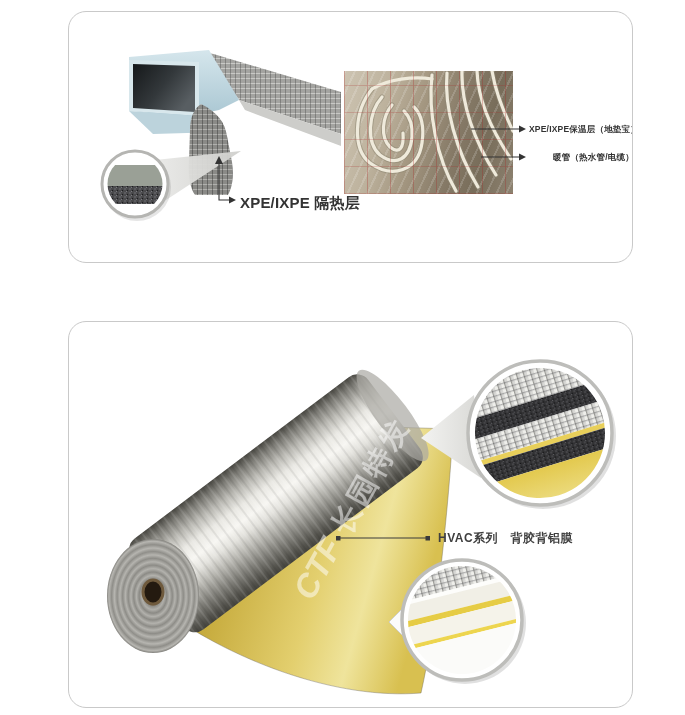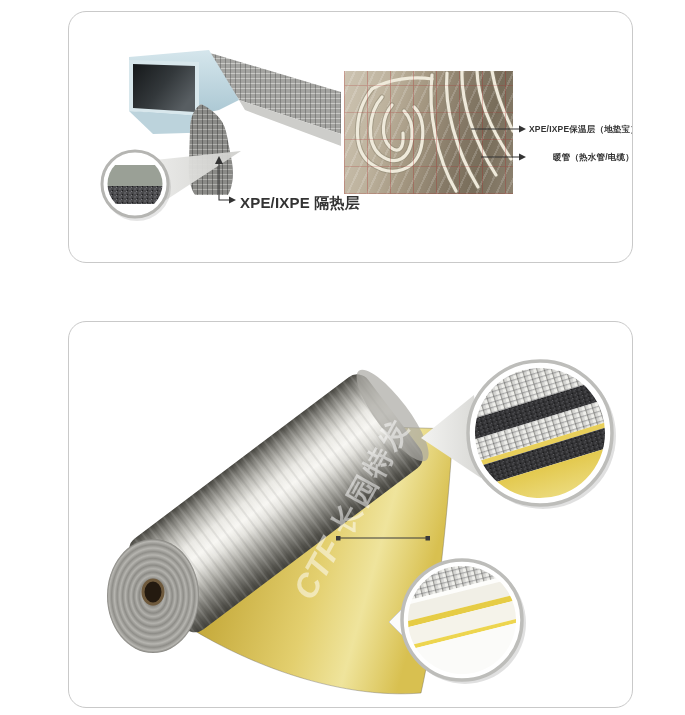--- a/index.html
+++ b/index.html
@@ -282,13 +282,14 @@
       </g>
     </g>
 
     <g>
       <line x1="269" y1="216" x2="359" y2="216" stroke="#3a3a3a" stroke-width="1.2"></line>
       <rect x="267" y="214" width="4.5" height="4.5" fill="#3a3a3a"></rect>
       <rect x="356.5" y="214" width="4.5" height="4.5" fill="#3a3a3a"></rect>
     </g>
   </svg>
 
+  <div class="label lbl-lg" style="left:369px;top:208px;">HVAC系列　背胶背铝膜</div>
 </div>
 
 </body></html>

